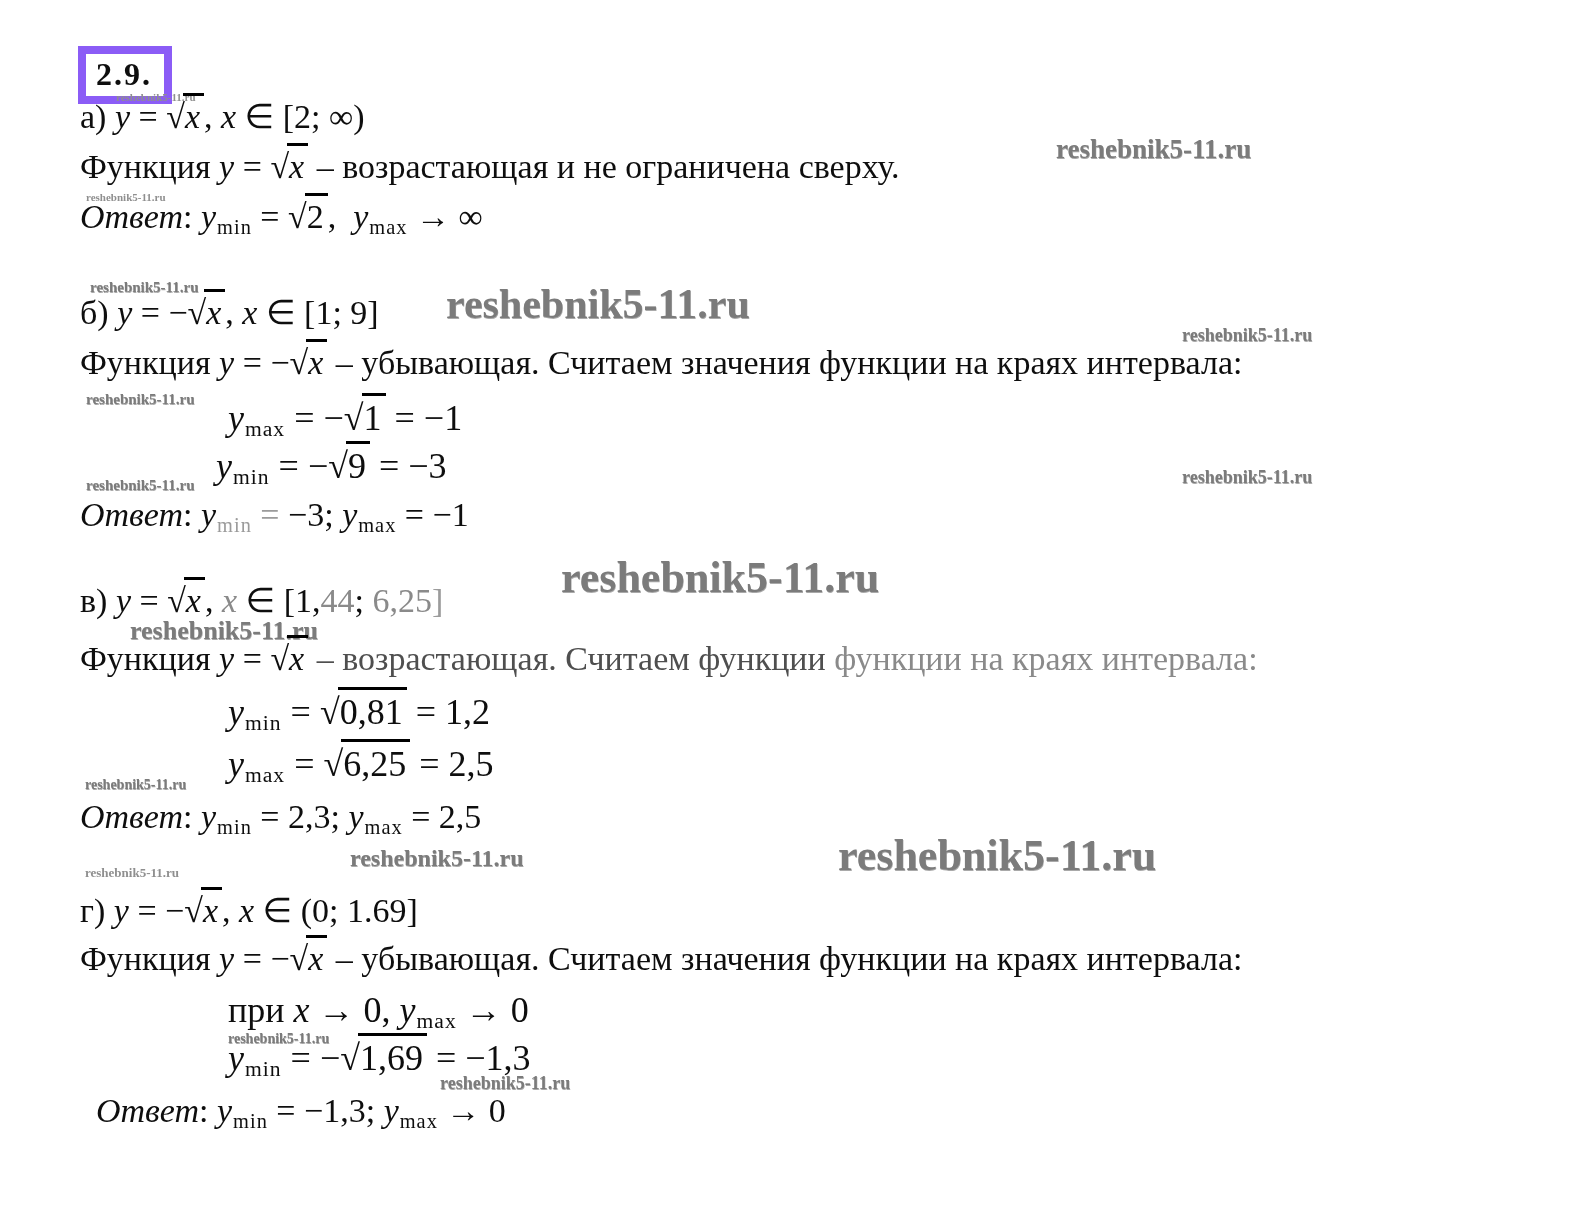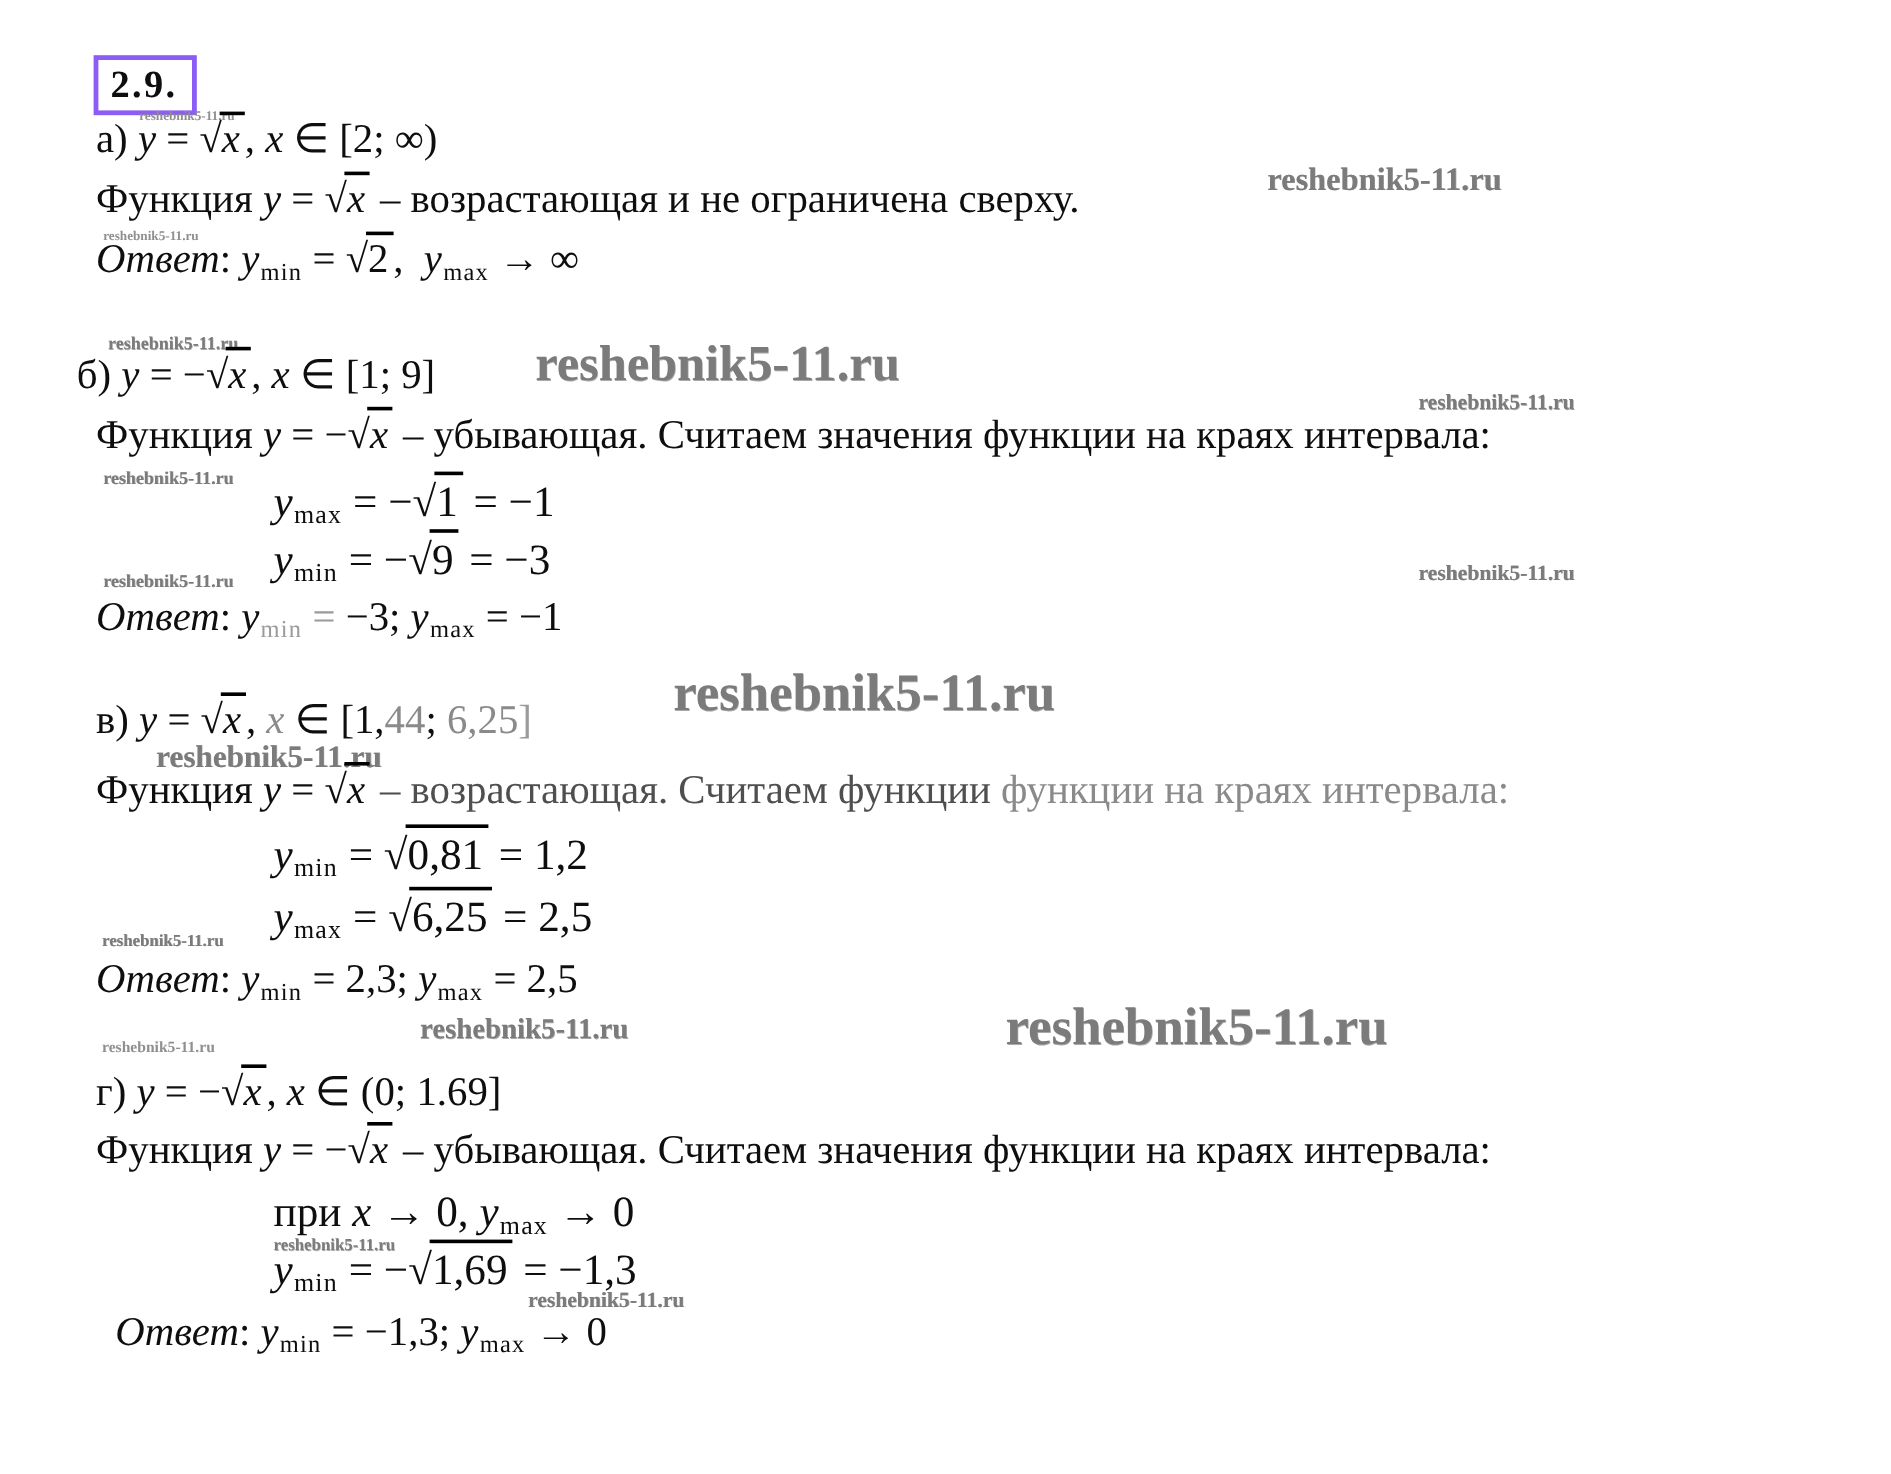--- a/index.html
+++ b/index.html
@@ -2,21 +2,21 @@
 <html><head>
 <meta charset="utf-8">
 <style>
   html,body { margin:0; padding:0; background:#ffffff; }
   .page {
     position:relative; width:1576px; height:1228px; background:#fff;
     font-family:"Liberation Serif", serif; color:#0e0e0e; overflow:hidden;
   }
   .problem-box {
     position:absolute; top:46px; left:78px;
-    border:4px solid #8b5cf6; padding:0 12px 2px 10px;
+    border:8px solid #8b5cf6; padding:0 12px 2px 10px;
     font-size:32px; font-weight:bold; letter-spacing:2px; line-height:40px;
   }
   .line { position:absolute; white-space:nowrap; line-height:1.25; }
   .t-head { font-size:34px; }
   .t-desc { font-size:34px; }
   .t-calc { font-size:36px; }
   .t-ans  { font-size:34px; }
   .rm { font-style:normal; }
   .it { font-style:italic; }
   .sq { white-space:nowrap; }
@@ -62,24 +62,24 @@
       <span class="wm" style="left: 440px; top: 1074px; font-size: 18px;">reshebnik5-11.ru</span>
     </div>
 
   <div>
     <div class="line t-head" style="top:96px;  left:80px;"><span class="rm">а) </span><span class="it">y</span><span class="rm"> = </span><span class="sq"><span class="sign">√</span><span class="rad it">x</span></span><span class="rm">, </span><span class="it">x</span><span class="rm"> ∈ [2; ∞)</span></div>
     <div class="line t-desc" style="top:146px; left:80px;"><span class="rm">Функция </span><span class="it">y</span><span class="rm"> = </span><span class="sq"><span class="sign">√</span><span class="rad it">x</span></span><span class="rm"> – возрастающая и не ограничена сверху.</span></div>
     <div class="line t-ans" style="top:196px; left:80px;"><span class="it">Ответ</span><span class="rm">: </span><span class=""><span class="it">y</span><span class="ss">min</span></span><span class="rm"> = </span><span class="sq"><span class="sign">√</span><span class="rad rm">2</span></span><span class="rm">,&nbsp; </span><span class=""><span class="it">y</span><span class="ss">max</span></span><span class="rm"> → ∞</span></div>
   </div>
 
   <div>
-    <div class="line t-head" style="top:292px; left:64px;"><span class="rm">б) </span><span class="it">y</span><span class="rm"> = −</span><span class="sq"><span class="sign">√</span><span class="rad it">x</span></span><span class="rm">, </span><span class="it">x</span><span class="rm"> ∈ [1; 9]</span></div>
+    <div class="line t-head" style="top:292px; left:80px;"><span class="rm">б) </span><span class="it">y</span><span class="rm"> = −</span><span class="sq"><span class="sign">√</span><span class="rad it">x</span></span><span class="rm">, </span><span class="it">x</span><span class="rm"> ∈ [1; 9]</span></div>
     <div class="line t-desc" style="top:342px; left:80px;"><span class="rm">Функция </span><span class="it">y</span><span class="rm"> = −</span><span class="sq"><span class="sign">√</span><span class="rad it">x</span></span><span class="rm"> – убывающая. Считаем значения функции на краях интервала:</span></div>
     <div class="line t-calc" style="top:396px; left:228px;text-align:center;"><span class=""><span class="it">y</span><span class="ss">max</span></span><span class="rm"> = −</span><span class="sq"><span class="sign">√</span><span class="rad rm">1</span></span><span class="rm"> = −1</span></div>
-    <div class="line t-calc" style="top:444px; left:228px;"><span class=""><span class="it">y</span><span class="ss">min</span></span><span class="rm"> = −</span><span class="sq"><span class="sign">√</span><span class="rad rm">9</span></span><span class="rm"> = −3</span></div>
+    <div class="line t-calc" style="top:444px; left:216px;"><span class=""><span class="it">y</span><span class="ss">min</span></span><span class="rm"> = −</span><span class="sq"><span class="sign">√</span><span class="rad rm">9</span></span><span class="rm"> = −3</span></div>
     <div class="line t-ans" style="top:494px; left:80px;"><span class="it">Ответ</span><span class="rm">: </span><span class=""><span class="it">y</span><span class="ss c-faint">min</span></span><span class="rm c-faint"> = </span><span class="rm">−3; </span><span class=""><span class="it">y</span><span class="ss">max</span></span><span class="rm"> = −1</span></div>
   </div>
 
   <div>
     <div class="line t-head" style="top:580px; left:80px;"><span class="rm">в) </span><span class="it">y</span><span class="rm"> = </span><span class="sq"><span class="sign">√</span><span class="rad it">x</span></span><span class="rm">, </span><span class="it c-gray">x</span><span class="rm"> ∈ [1,</span><span class="rm c-gray">44</span><span class="rm">; </span><span class="rm c-gray">6,25</span><span class="rm c-faint">]</span></div>
     <div class="line t-desc" style="top:638px; left:80px;"><span class="rm">Функция </span><span class="it">y</span><span class="rm"> = </span><span class="sq"><span class="sign">√</span><span class="rad it">x</span></span><span class="rm c-dim"> – возрастающая. Считаем функции </span><span class="rm c-gray">функции на краях интервала:</span></div>
     <div class="line t-calc" style="top:690px; left:228px;"><span class=""><span class="it">y</span><span class="ss">min</span></span><span class="rm"> = </span><span class="sq"><span class="sign">√</span><span class="rad rm">0,81</span></span><span class="rm"> = 1,2</span></div>
     <div class="line t-calc" style="top:742px; left:228px;"><span class=""><span class="it">y</span><span class="ss">max</span></span><span class="rm"> = </span><span class="sq"><span class="sign">√</span><span class="rad rm">6,25</span></span><span class="rm"> = 2,5</span></div>
     <div class="line t-ans" style="top:796px; left:80px;"><span class="it">Ответ</span><span class="rm">: </span><span class=""><span class="it">y</span><span class="ss">min</span></span><span class="rm"> = 2,3; </span><span class=""><span class="it">y</span><span class="ss">max</span></span><span class="rm"> = 2,5</span></div>
   </div>

